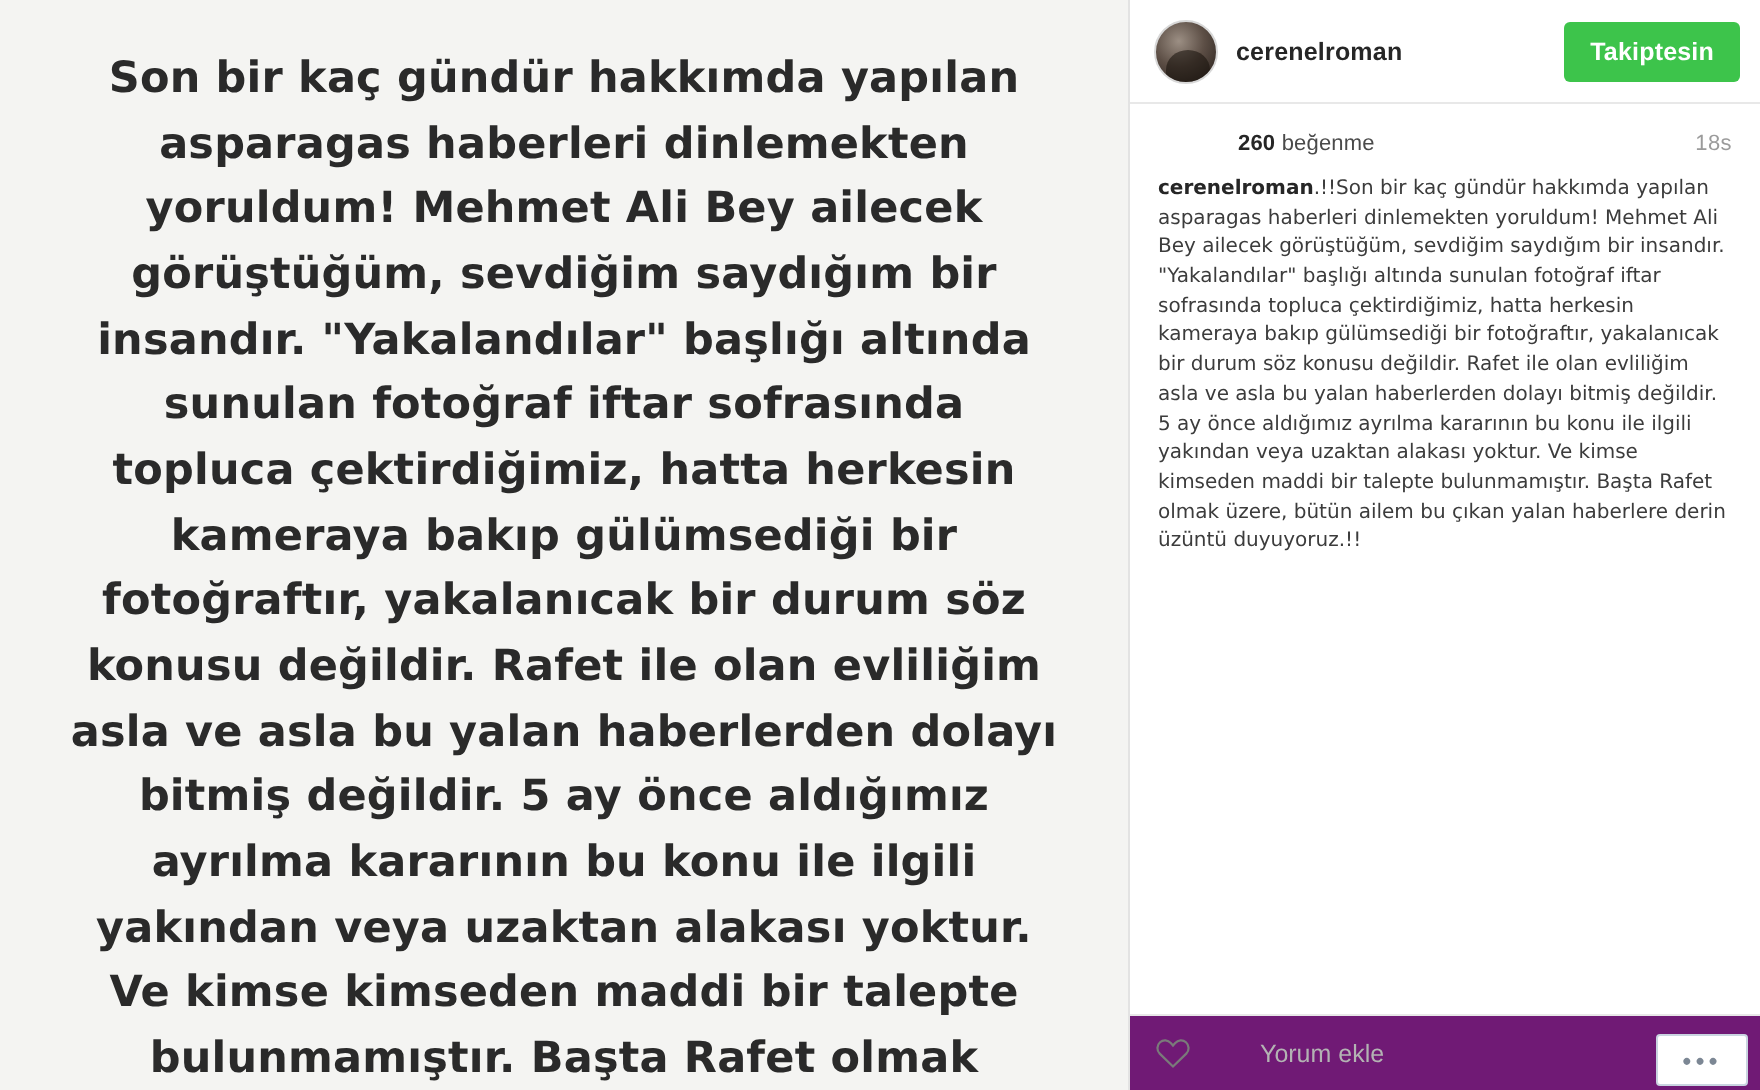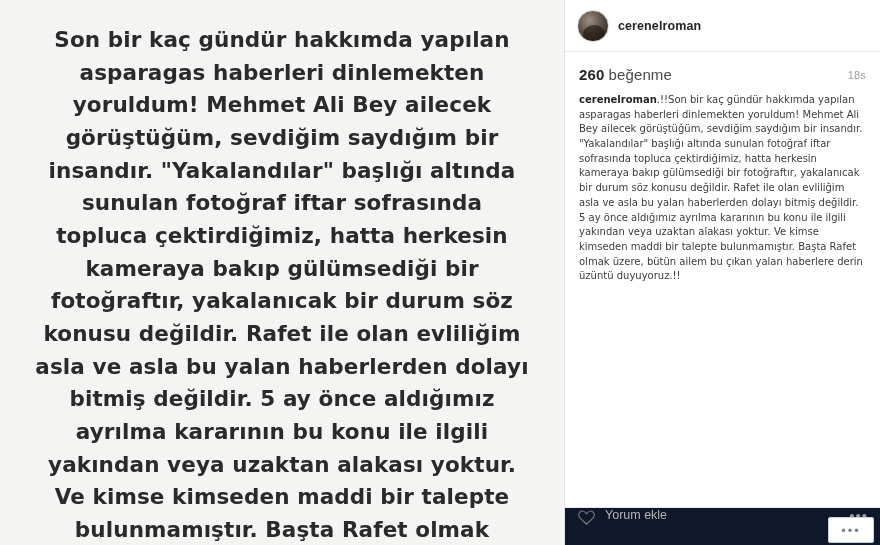--- a/index.html
+++ b/index.html
@@ -114,24 +114,25 @@
   
   .likes-row {
     flex: 0 0 auto;
     display: flex;
     align-items: center;
     justify-content: space-between;
     padding: 14px 14px 10px 14px;
     box-sizing: border-box;
   }
   .likes-count {
-    font-size: 15px;
+    font-size: 11px;
     color: #262626;
     font-weight: 600;
     letter-spacing: 0.1px;
+    margin-left: 40px;
   }
   .likes-count .likes-word {
     font-weight: 400;
     color: #4a4a4a;
   }
   .timestamp {
     font-size: 11px;
     color: #9b9b9b;
     letter-spacing: 0.2px;
   }
@@ -159,25 +160,26 @@
   .comment .mention {
     color: #3a6d9e;
   }
 
   
   .action-bar {
     flex: 0 0 38px;
     height: 38px;
     border-top: 1px solid #e8e8e8;
     display: flex;
-    align-items: flex-start;
+    align-items: center;
     padding: 0 12px;
     box-sizing: border-box;
     position: relative;
-    background: #0f172a;
+    background: #701a75;
+    gap: 25px;
   }
   .heart-icon {
     width: 19px;
     height: 19px;
     flex: 0 0 19px;
     margin-right: 9px;
   }
   .comment-placeholder {
     font-size: 12.5px;
     color: #b3b3b3;
@@ -216,20 +218,21 @@
 
   <div class="post-image">
     <p class="statement">Son bir kaç gündür hakkımda yapılan asparagas haberleri dinlemekten yoruldum! Mehmet Ali Bey ailecek görüştüğüm, sevdiğim saydığım bir insandır. "Yakalandılar" başlığı altında sunulan fotoğraf iftar sofrasında topluca çektirdiğimiz, hatta herkesin kameraya bakıp gülümsediği bir fotoğraftır, yakalanıcak bir durum söz konusu değildir. Rafet ile olan evliliğim asla ve asla bu yalan haberlerden dolayı bitmiş değildir. 5 ay önce aldığımız ayrılma kararının bu konu ile ilgili yakından veya uzaktan alakası yoktur. Ve kimse kimseden maddi bir talepte bulunmamıştır. Başta Rafet olmak üzere, bütün ailem bu çıkan yalan haberlere derin üzüntü duyuyoruz.</p>
   </div>
 
   <div class="side-panel">
 
     <div class="panel-header">
       <div class="avatar"></div>
       <div class="username-header">cerenelroman</div>
+      <button class="follow-button">Takiptesin</button>
     </div>
 
     <div class="likes-row">
       <div class="likes-count">
         <span>260</span><span class="likes-word">&nbsp;</span><span class="likes-word">beğenme</span>
       </div>
       <div class="timestamp">18s</div>
     </div>
 
     <div class="comments">

